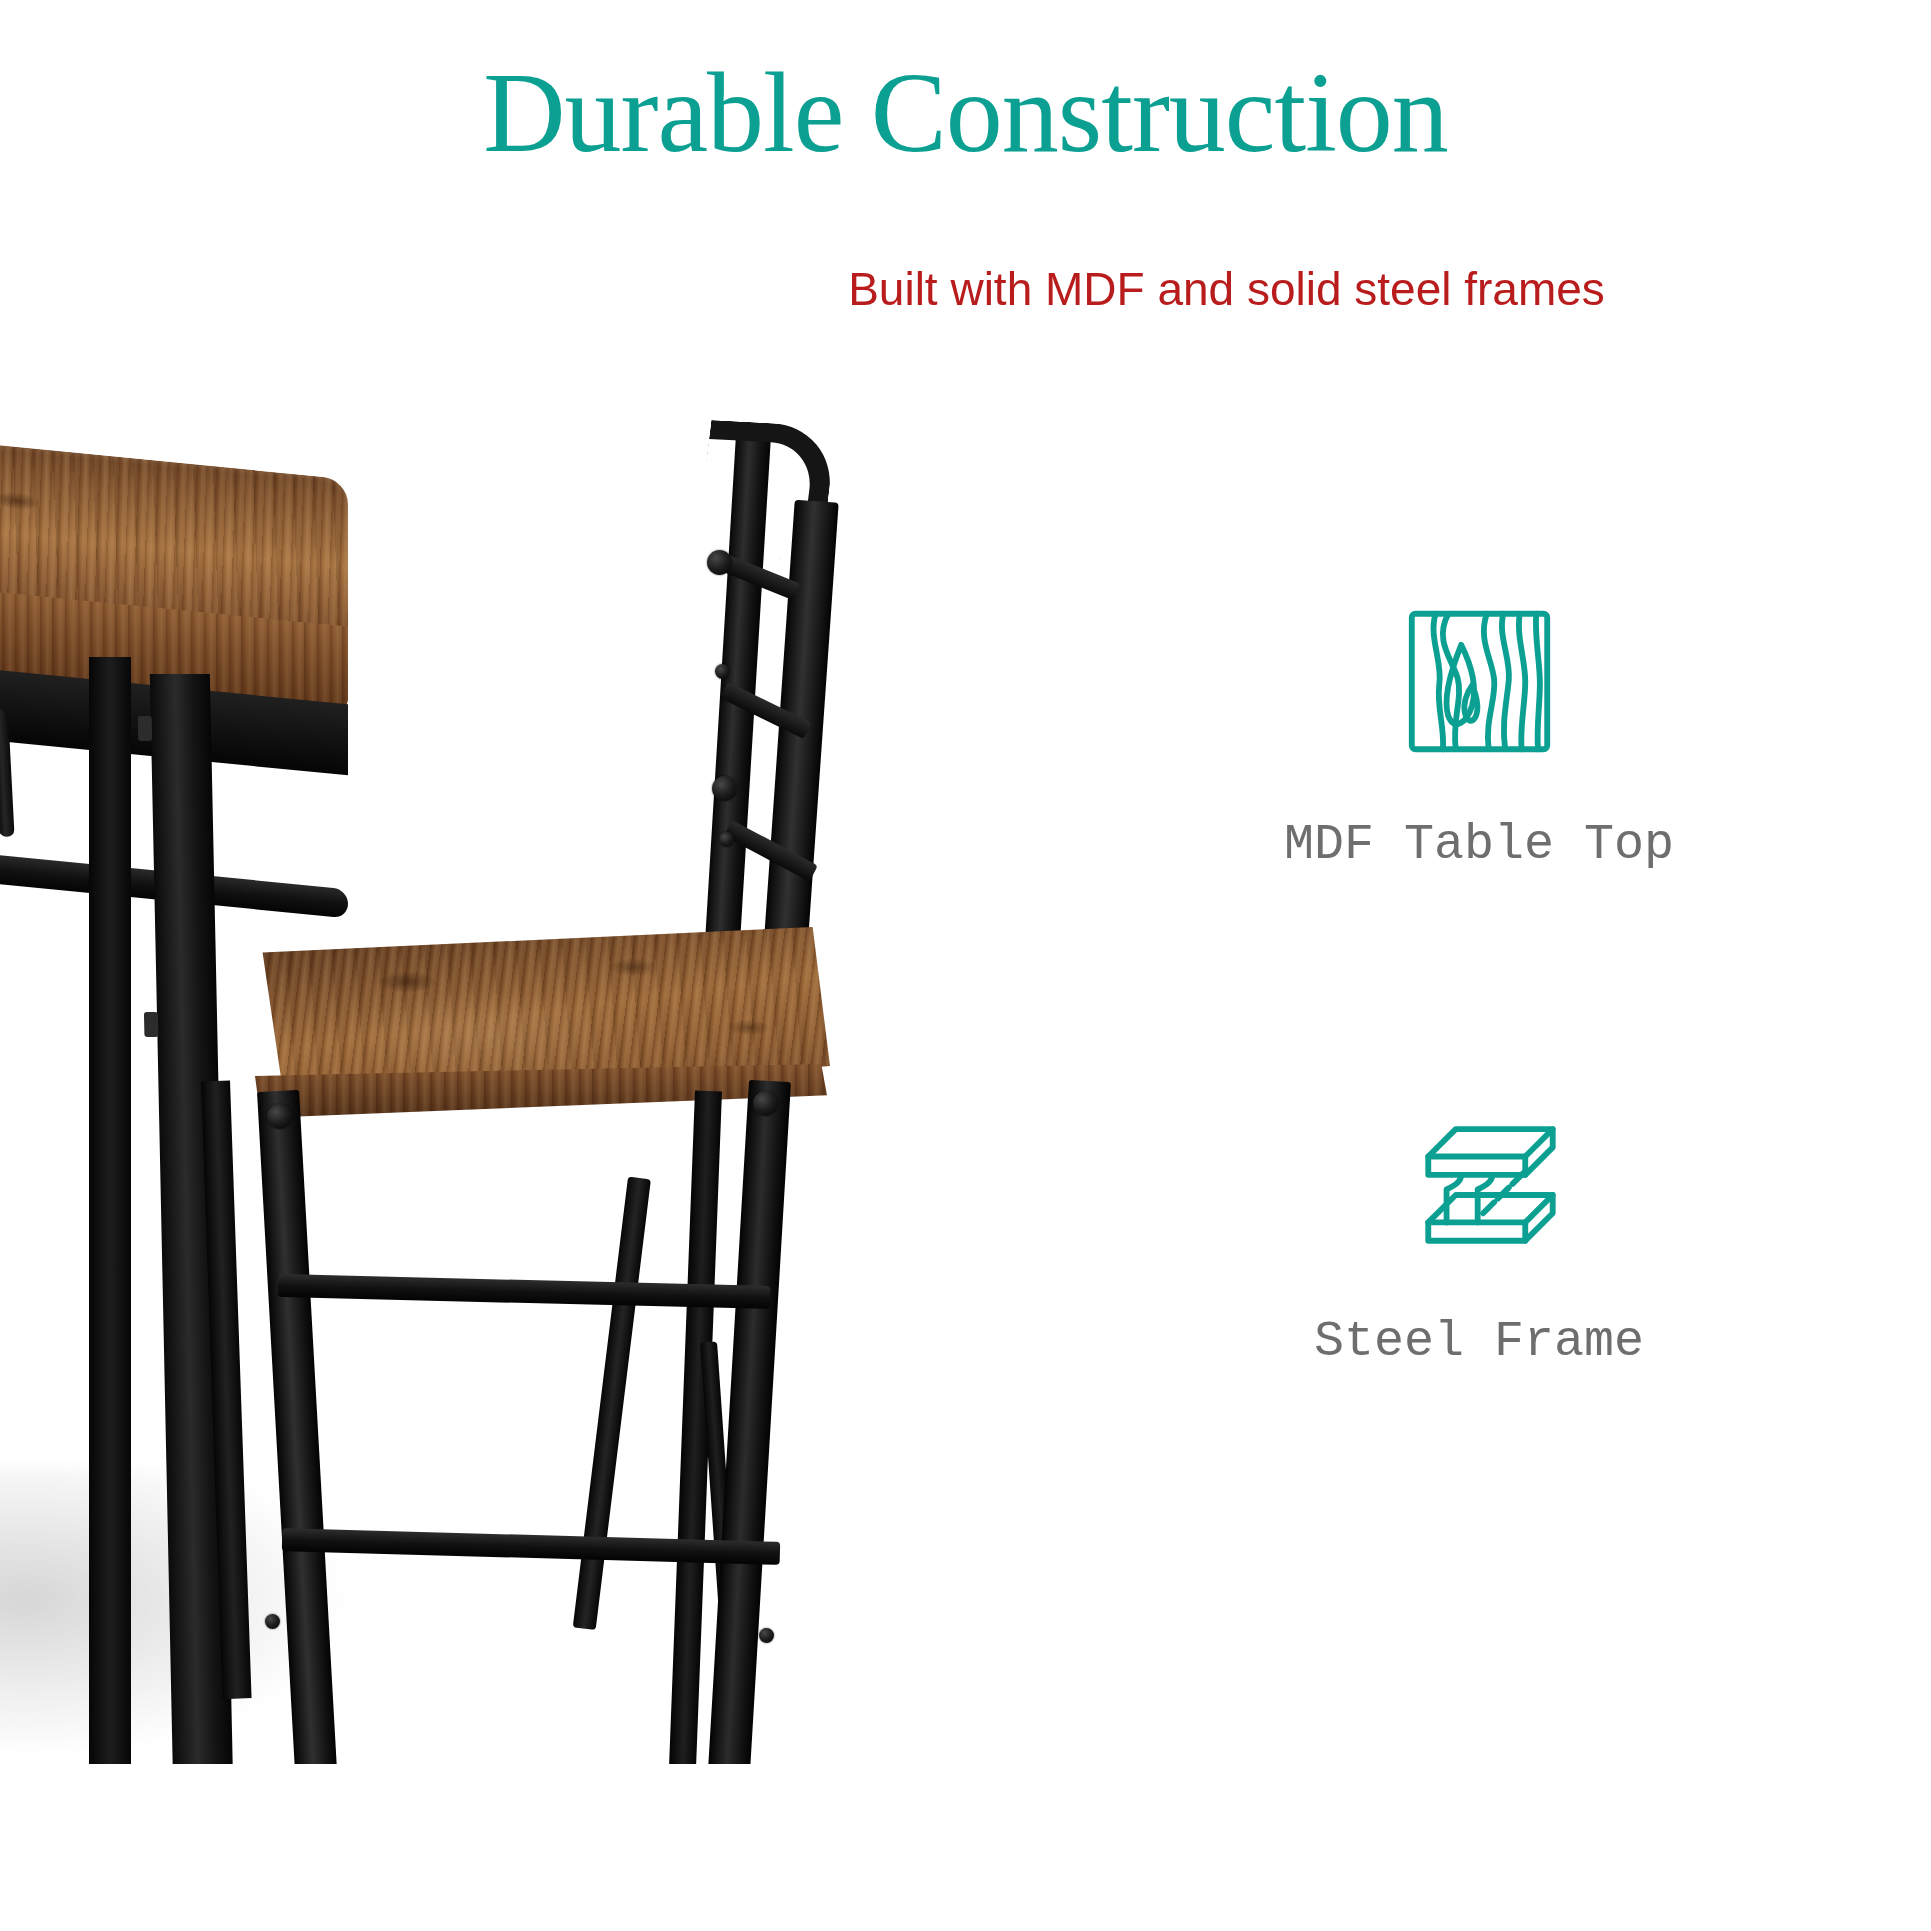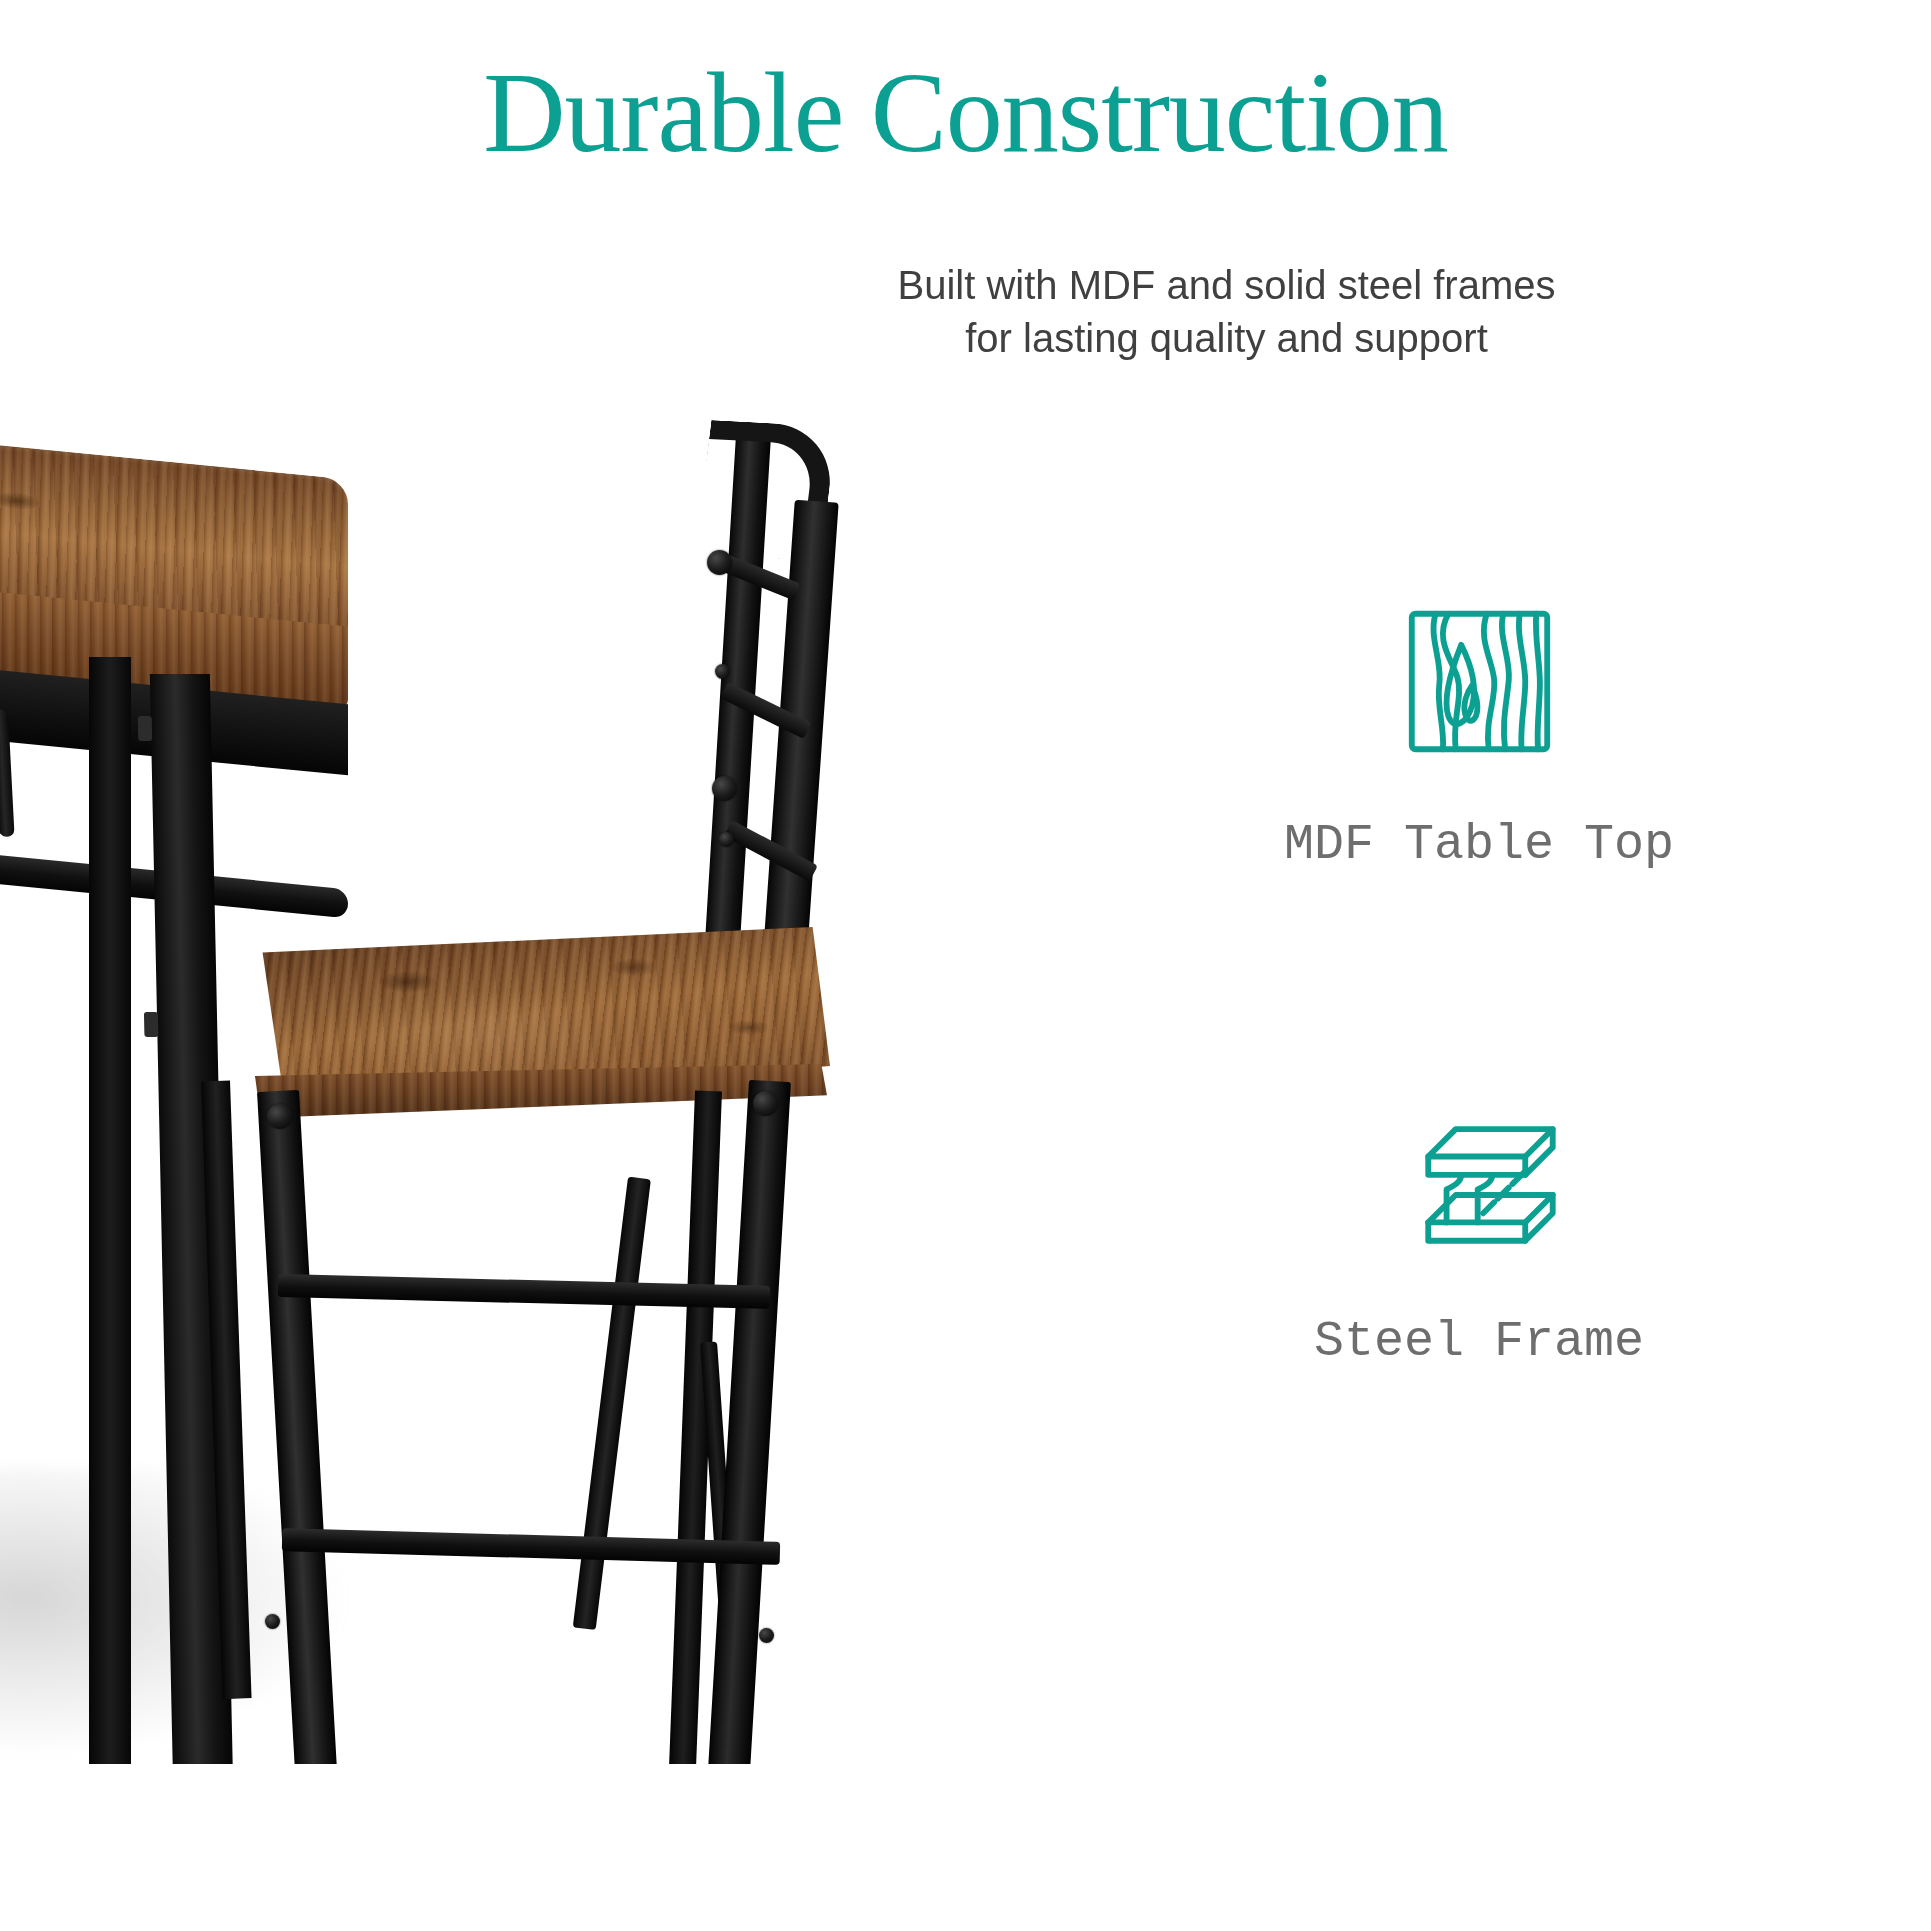--- a/index.html
+++ b/index.html
@@ -20,22 +20,22 @@
     font-size:114px;line-height:1.0;
     color:#0CA093;
     letter-spacing:-1px;
     white-space:nowrap;
   }
   #subhead{
     position:absolute;left:618px;top:259px;width:1217px;
     text-align:center;
     font-family:"Liberation Sans",sans-serif;
     font-weight:300;
-    font-size:40px;line-height:1.33;
-    color:#404040;
+    font-size:46px;line-height:1.33;
+    color:#b91c1c;
   }
   #subhead div{white-space:nowrap;}
 
   
   .feature{position:absolute;width:406px;text-align:center;left:1276px;}
   .feature .ficon{height:222px;display:flex;align-items:center;justify-content:center;}
   .feature .flabel{
     font-family:Liberation Mono, monospace;
     font-size:50px;color:#6E6E6E;line-height:1.1;margin-top:25px;
     white-space:nowrap;
@@ -235,21 +235,20 @@
 </style>
 </head>
 <body>
 
 <div id="stage">
 
   <div id="headline">Durable Construction</div>
 
   <div id="subhead">
     <div>Built with MDF and solid steel frames</div>
-    <div>for lasting quality and support</div>
   </div>
 
   <div id="floor-shadow"></div>
   <div id="chair-shadow"></div>
 
   <div id="table-grp">
     <div id="ttop-face"></div>
     <div id="ttop-edge"></div>
     <div id="apron"></div>
 

